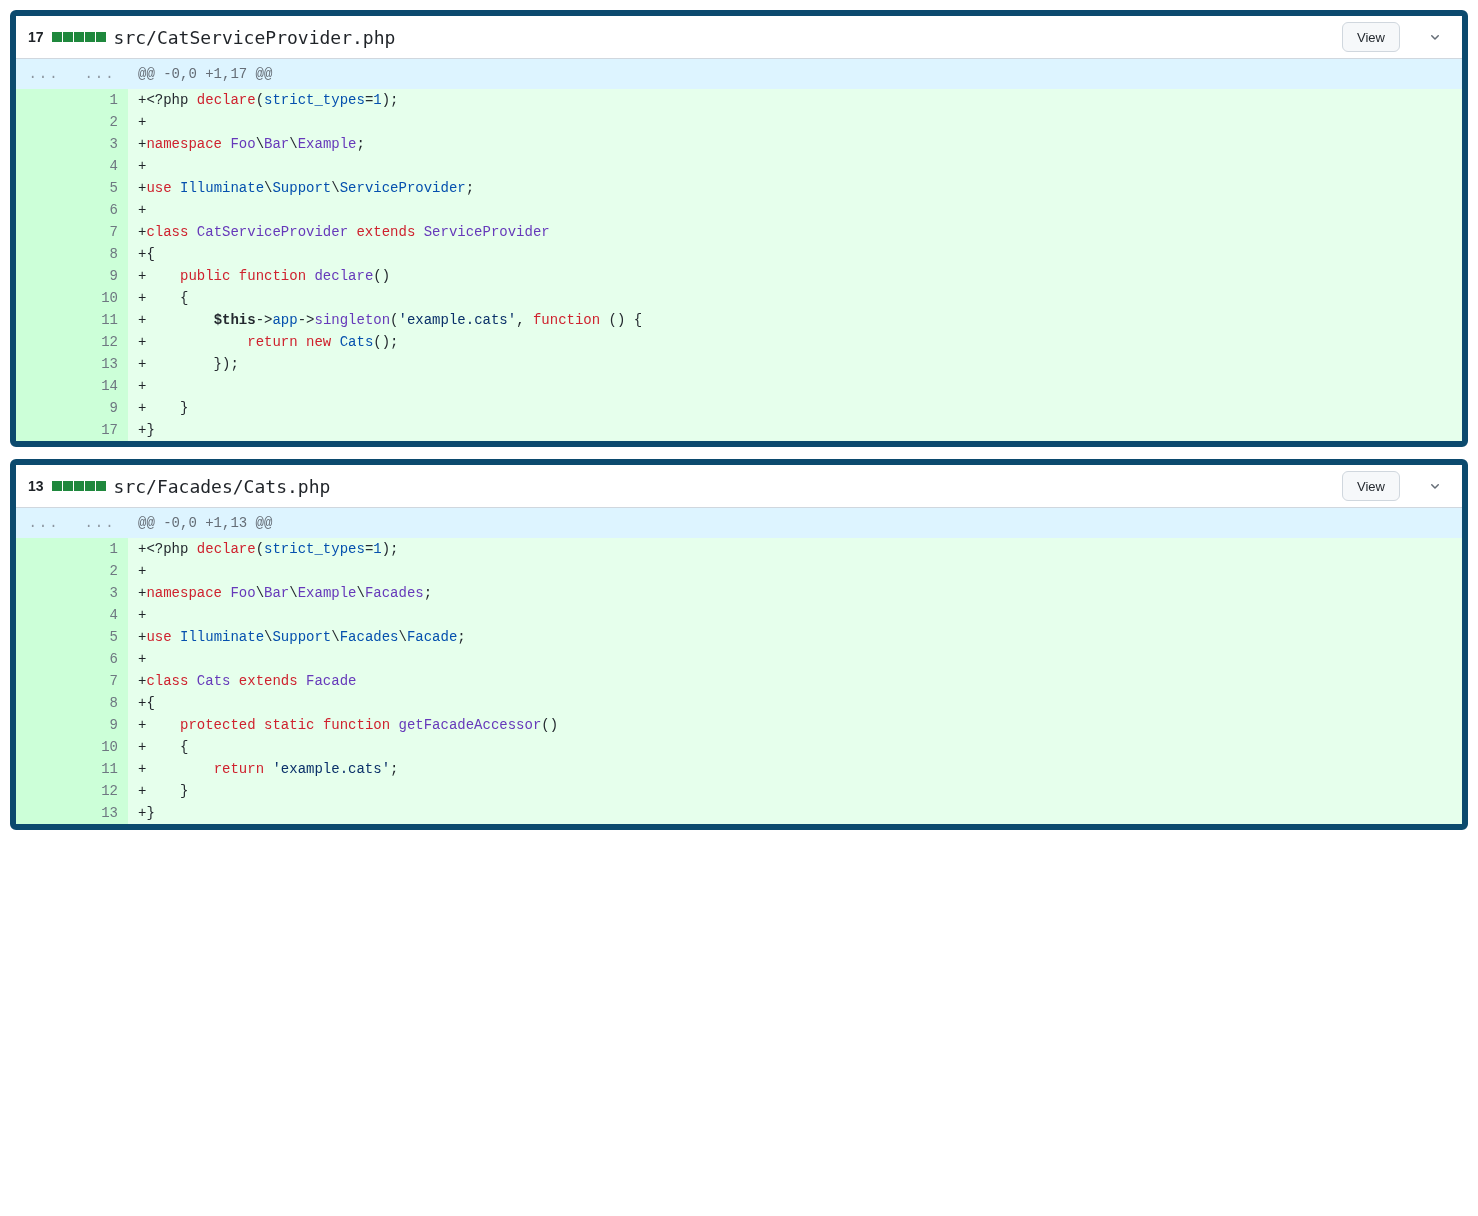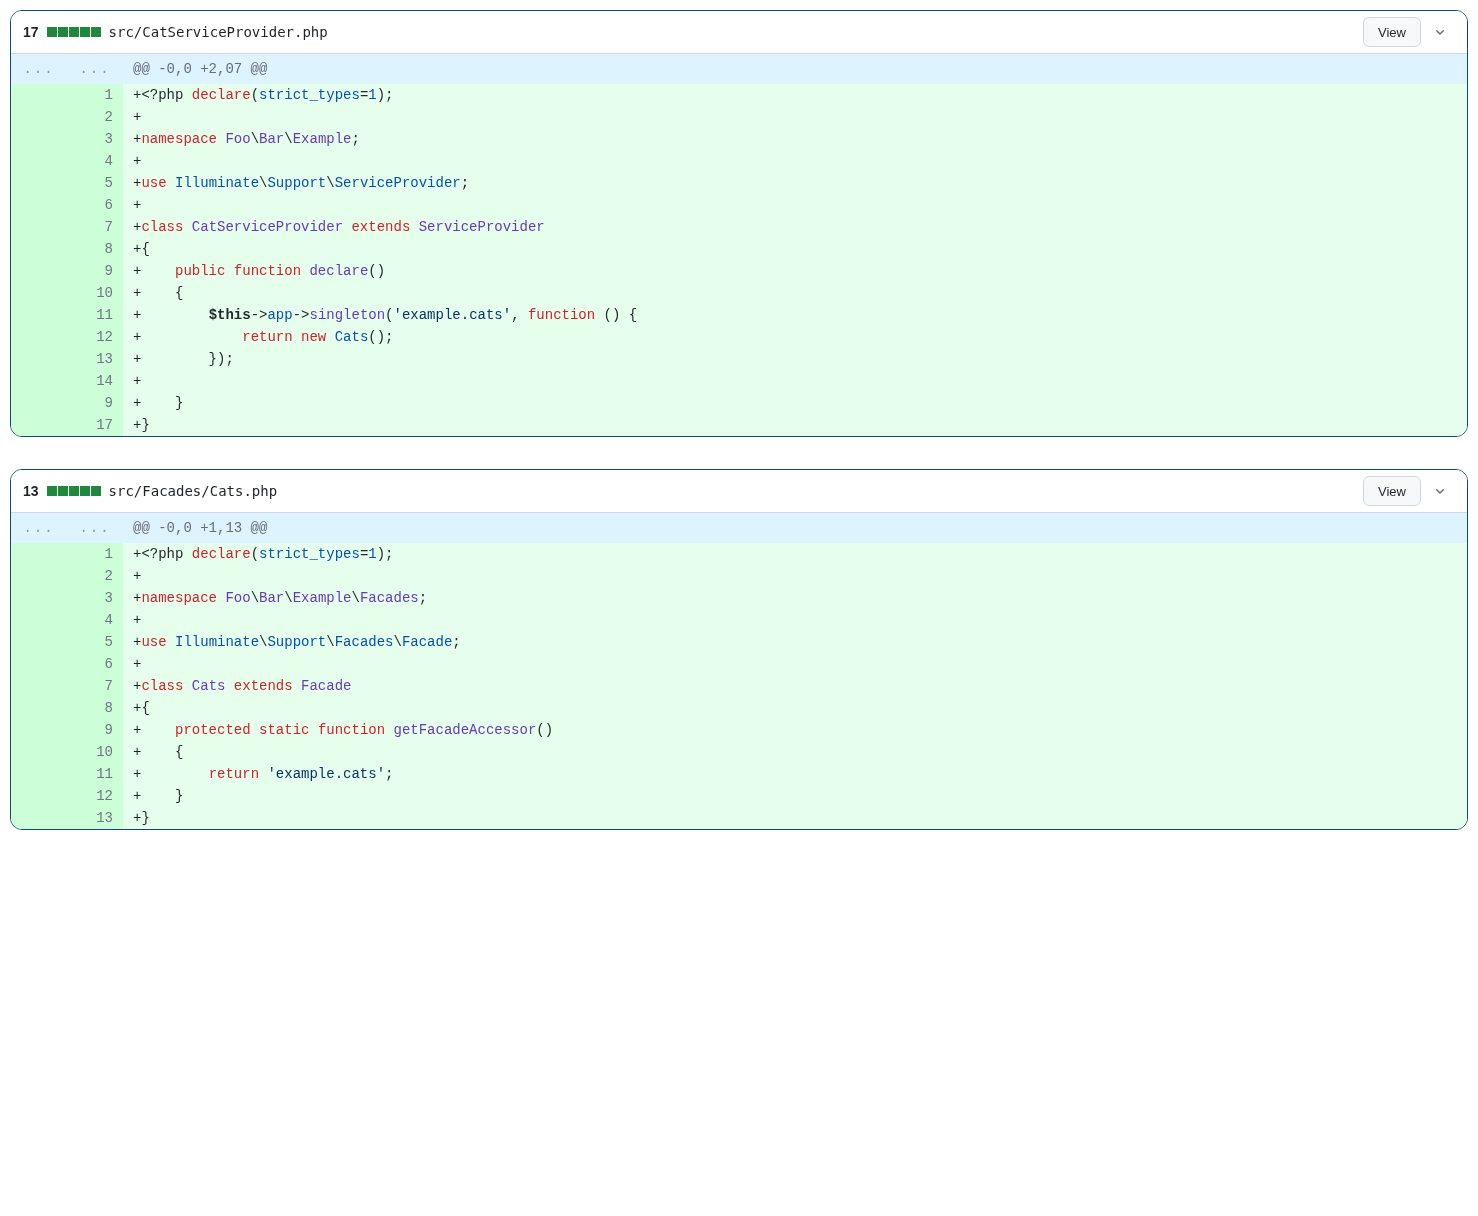--- a/index.html
+++ b/index.html
@@ -5,23 +5,23 @@
   * { box-sizing: border-box; }
   body {
     margin: 0;
     padding: 10px;
     background: #ffffff;
     font-family: -apple-system, BlinkMacSystemFont, "Segoe UI", Helvetica, Arial, sans-serif;
     font-size: 14px;
     color: #24292f;
   }
   .file-box {
-    border: 1px solid #0c4a6e;
-    border-radius: 12px;
-    margin-bottom: 32px;
+    border: 6px solid #0c4a6e;
+    border-radius: 6px;
+    margin-bottom: 12px;
     overflow: hidden;
   }
   .file-header {
     display: flex;
     align-items: center;
     justify-content: space-between;
     padding: 6px 12px;
     background: #ffffff;
     border-bottom: 1px solid #d0d7de;
   }
@@ -40,27 +40,27 @@
     gap: 1px;
   }
   .sq {
     width: 10px;
     height: 10px;
     border: 1px solid rgba(0,0,0,0.1);
   }
   .sq.add { background: #1f883d; border-color:#1f883d;}
   .file-path {
     font-family: ui-monospace, SFMono-Regular, "SF Mono", Menlo, Consolas, monospace;
-    font-size: 14px;
+    font-size: 18px;
     color: #1f2328;
   }
   .file-header-right {
     display: flex;
     align-items: flex-start;
-    gap: 4px;
+    gap: 20px;
   }
   .btn {
     display: inline-flex;
     align-items: center;
     justify-content: center;
     padding: 4px 14px;
     font-size: 13px;
     font-weight: 500;
     color: #24292f;
     background: #f6f8fa;
@@ -153,21 +153,21 @@
               <path fill="currentColor" d="M4.22 6.22a.75.75 0 0 1 1.06 0L8 8.94l2.72-2.72a.75.75 0 1 1 1.06 1.06l-3.25 3.25a.75.75 0 0 1-1.06 0L4.22 7.28a.75.75 0 0 1 0-1.06z"></path>
             </svg>
           </span>
         </div>
       </div>
       <table class="diff-table">
         <tbody>
           <tr class="hunk-row">
             <td class="num">...</td>
             <td class="num">...</td>
-            <td class="hunk-text">@@ -0,0 +2,07 @@</td>
+            <td class="hunk-text">@@ -0,0 +1,17 @@</td>
           </tr>
           <tr class="code-row">
             <td class="num left"></td>
             <td class="num">1</td>
             <td class="code"><span class="marker">+</span>&lt;?php <span class="pl-k">declare</span>(<span class="pl-c1">strict_types</span>=<span class="pl-c1">1</span>);</td>
           </tr>
           <tr class="code-row">
             <td class="num left"></td>
             <td class="num">2</td>
             <td class="code"><span class="marker">+</span></td>

